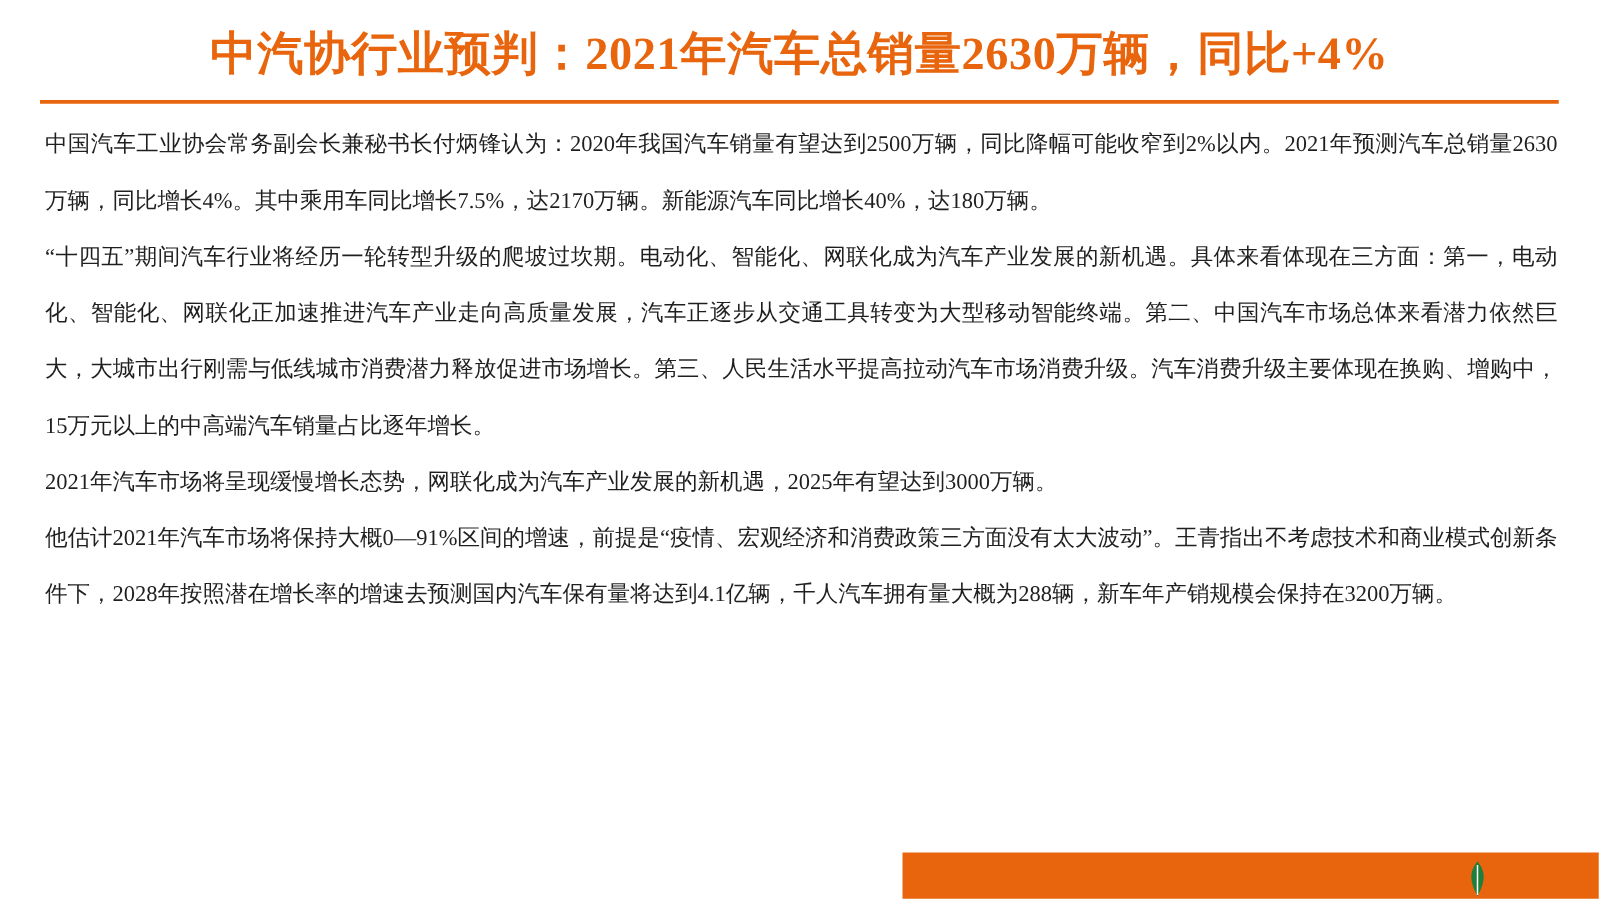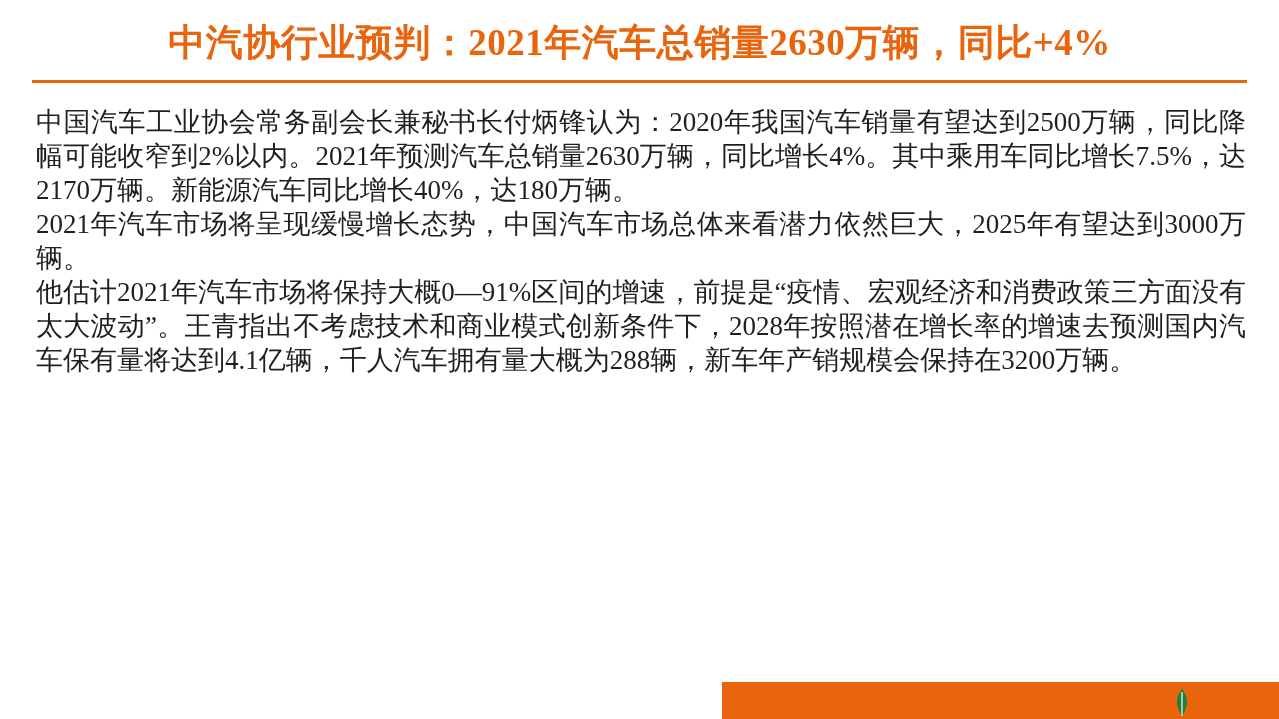--- a/index.html
+++ b/index.html
@@ -42,24 +42,23 @@
     height: 3px;
     background: #E8650D;
   }
   .body-text {
     position: absolute;
     left: 36px;
     top: 93px;
     width: 1210px;
     color: #1F1F1F;
     font-family: "Liberation Serif", serif;
-    font-size: 27px;
-    line-height: 34px;
+    font-size: 18px;
+    line-height: 45px;
     text-align: justify;
-    margin-top: 12px;
   }
   .para {
     margin: 0;
     padding: 0;
   }
   .para + .para {
     margin-top: 0px;
   }
   .gap-para {
     margin-top: 26px;
@@ -90,21 +89,22 @@
 <body>
 
 <div class="slide">
 
   <div class="title">中汽协行业预判：2021年汽车总销量2630万辆，同比+4%</div>
 
   <div class="title-rule"></div>
 
   <div class="body-text">
     <p class="para">中国汽车工业协会常务副会长兼秘书长付炳锋认为：2020年我国汽车销量有望达到2500万辆，同比降幅可能收窄到2%以内。2021年预测汽车总销量2630万辆，同比增长4%。其中乘用车同比增长7.5%，达2170万辆。新能源汽车同比增长40%，达180万辆。</p>
-    <p class="para">2021年汽车市场将呈现缓慢增长态势，中国汽车市场总体来看潜力依然巨大，2025年有望达到3000万辆。</p>
+    <p class="para gap-para">“十四五”期间汽车行业将经历一轮转型升级的爬坡过坎期。电动化、智能化、网联化成为汽车产业发展的新机遇。具体来看体现在三方面：第一，电动化、智能化、网联化正加速推进汽车产业走向高质量发展，汽车正逐步从交通工具转变为大型移动智能终端。第二、中国汽车市场总体来看潜力依然巨大，大城市出行刚需与低线城市消费潜力释放促进市场增长。第三、人民生活水平提高拉动汽车市场消费升级。汽车消费升级主要体现在换购、增购中，15万元以上的中高端汽车销量占比逐年增长。</p>
+    <p class="para">2021年汽车市场将呈现缓慢增长态势，网联化成为汽车产业发展的新机遇，2025年有望达到3000万辆。</p>
     <p class="para">他估计2021年汽车市场将保持大概0—91%区间的增速，前提是“疫情、宏观经济和消费政策三方面没有太大波动”。王青指出不考虑技术和商业模式创新条件下，2028年按照潜在增长率的增速去预测国内汽车保有量将达到4.1亿辆，千人汽车拥有量大概为288辆，新车年产销规模会保持在3200万辆。</p>
   </div>
 
   <div class="footer-bar"></div>
 
   <div class="footer-logo">
     <svg width="34" height="32" viewBox="0 0 34 32" aria-hidden="true">
       <path d="M17 2 C22 9, 25 15, 17 30 C9 15, 12 9, 17 2 Z" fill="#1E7F3C"></path>
       <path d="M17 5 L17 29" stroke="#ffffff" stroke-width="1.2"></path>
     </svg>

